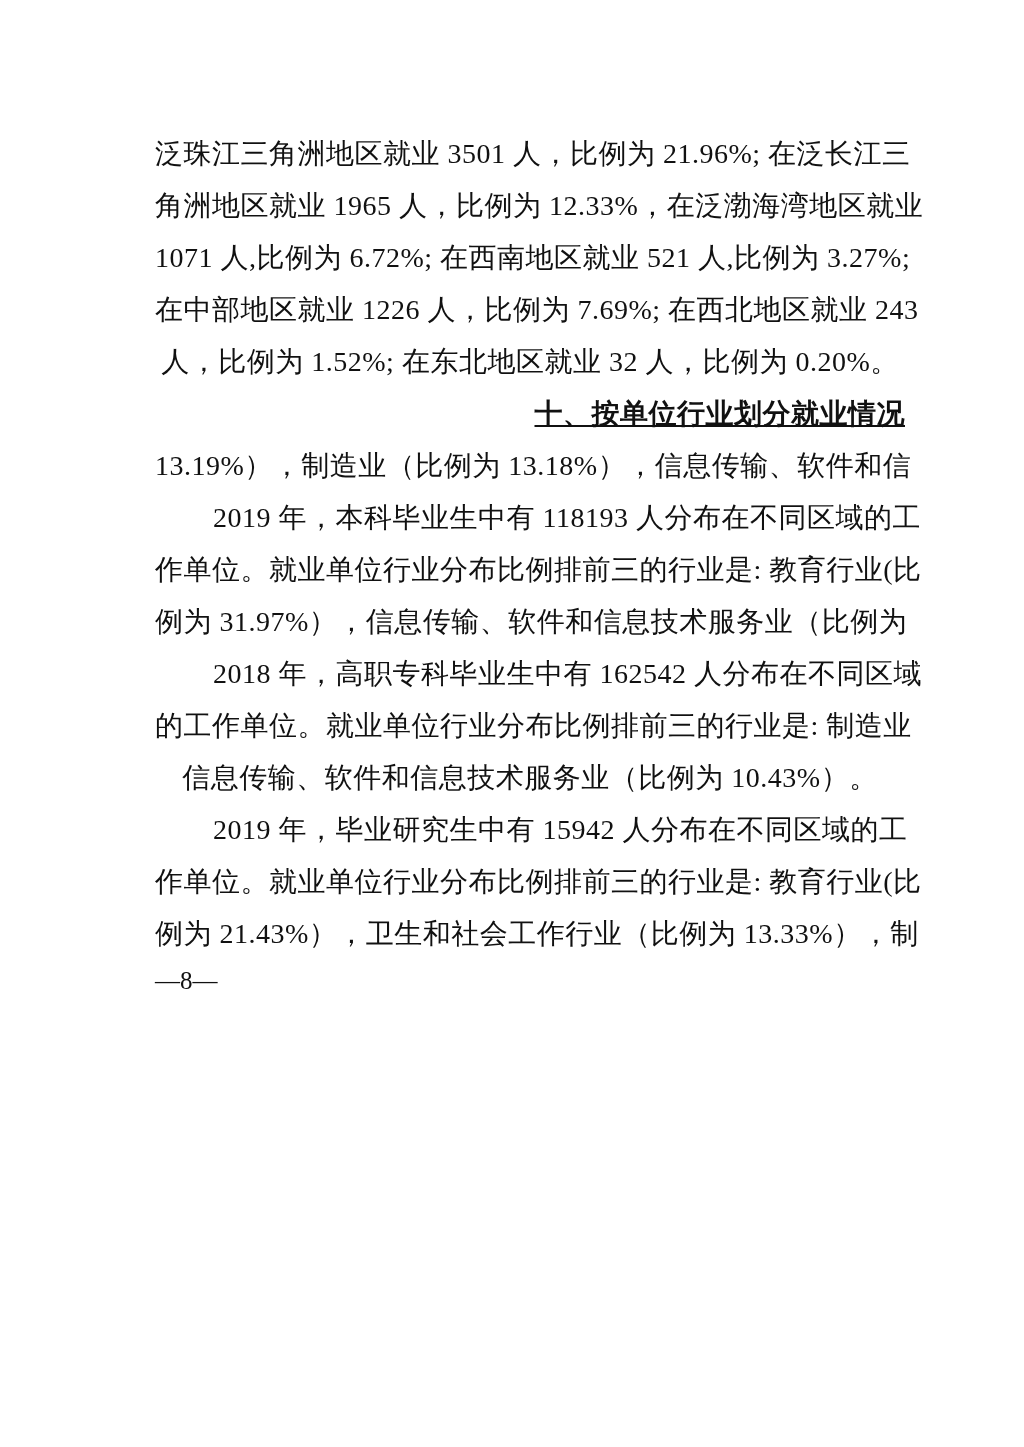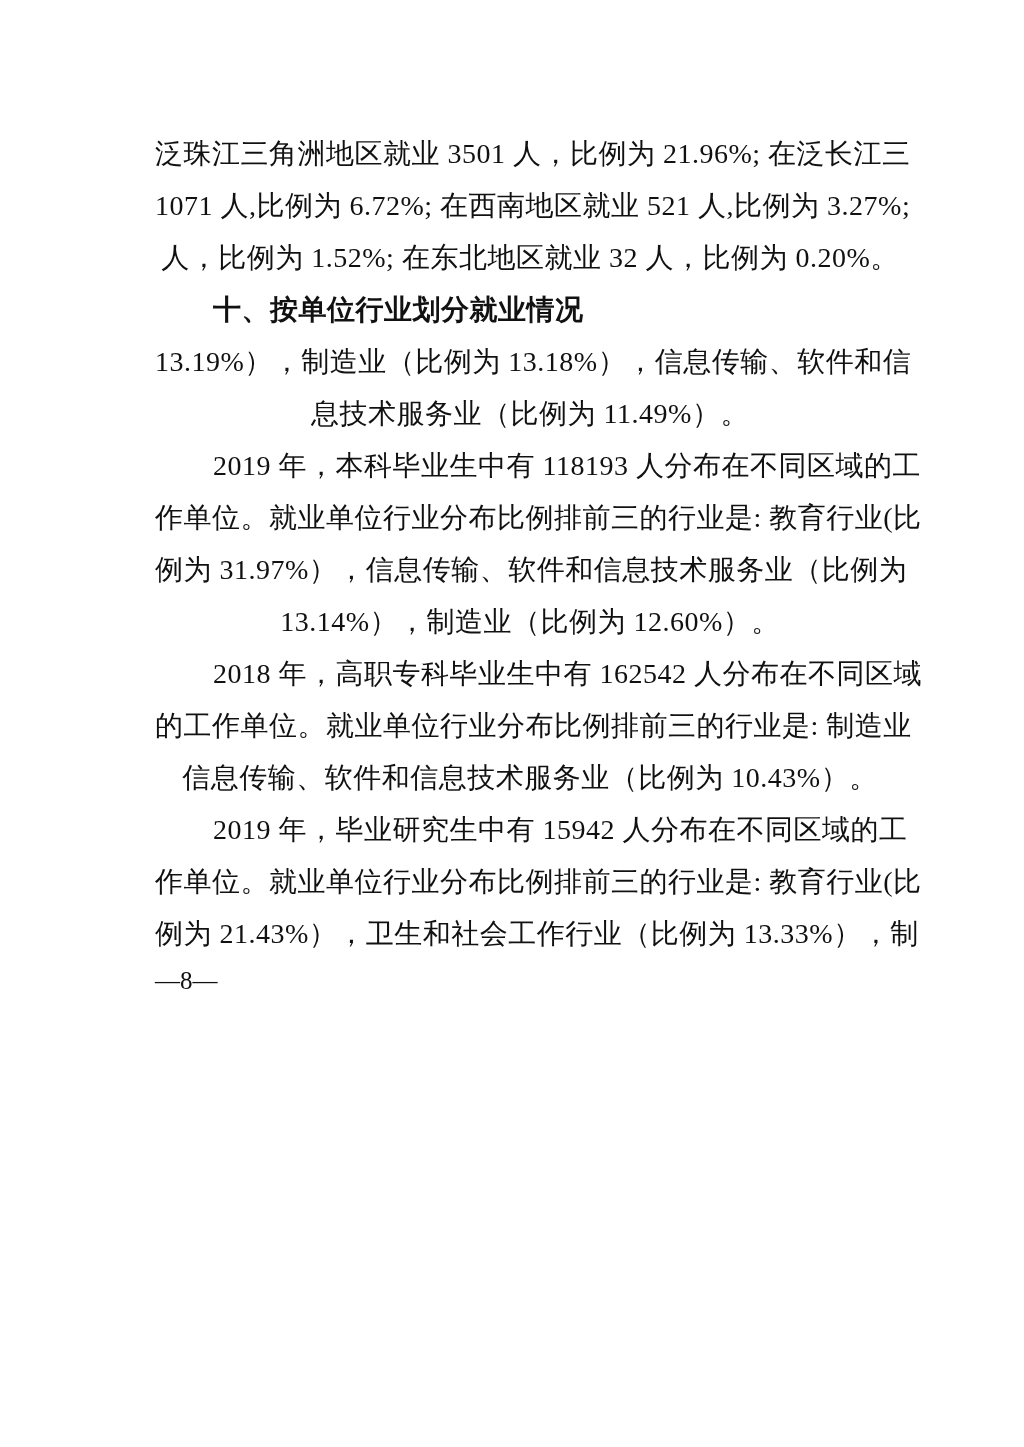--- a/index.html
+++ b/index.html
@@ -38,52 +38,53 @@
   .line.indent {
     text-indent: 58px;
   }
   .line.end {
     text-align: center;
     text-align-last: auto;
   }
   .line.heading {
     font-family: "Liberation Sans", "DejaVu Sans", sans-serif;
     font-weight: 600;
-    text-align: left;
+    text-align: right;
     text-align-last: auto;
     text-indent: 58px;
+    text-decoration: underline;
   }
   .footer-line {
     display: block;
     height: 42px;
     line-height: 42px;
     font-size: 25px;
     text-align: left;
     text-align-last: auto;
   }
 </style>
 </head>
 <body>
 
 <div class="page">
   <div class="content">
 
     <div class="line">泛珠江三角洲地区就业 3501 人，比例为 21.96%; 在泛长江三</div>
+    <div class="line">角洲地区就业 1965 人，比例为 12.33%，在泛渤海湾地区就业</div>
     <div class="line">1071 人,比例为 6.72%; 在西南地区就业 521 人,比例为 3.27%;</div>
+    <div class="line">在中部地区就业 1226 人，比例为 7.69%; 在西北地区就业 243</div>
     <div class="line end">人，比例为 1.52%; 在东北地区就业 32 人，比例为 0.20%。</div>
 
     <div class="line heading">十、按单位行业划分就业情况</div>
 
     <div class="line">13.19%），制造业（比例为 13.18%），信息传输、软件和信</div>
-    <div class="line end">息技术服务业（比例为 11.49%）。</div>
 
     <div class="line indent">2019 年，本科毕业生中有 118193 人分布在不同区域的工</div>
     <div class="line">作单位。就业单位行业分布比例排前三的行业是: 教育行业(比</div>
     <div class="line">例为 31.97%），信息传输、软件和信息技术服务业（比例为</div>
-    <div class="line end">13.14%），制造业（比例为 12.60%）。</div>
 
     <div class="line indent">2018 年，高职专科毕业生中有 162542 人分布在不同区域</div>
     <div class="line">的工作单位。就业单位行业分布比例排前三的行业是: 制造业</div>
     <div class="line end">信息传输、软件和信息技术服务业（比例为 10.43%）。</div>
 
     <div class="line indent">2019 年，毕业研究生中有 15942 人分布在不同区域的工</div>
     <div class="line">作单位。就业单位行业分布比例排前三的行业是: 教育行业(比</div>
     <div class="line">例为 21.43%），卫生和社会工作行业（比例为 13.33%），制</div>
 
     <div class="footer-line">—8—</div>

